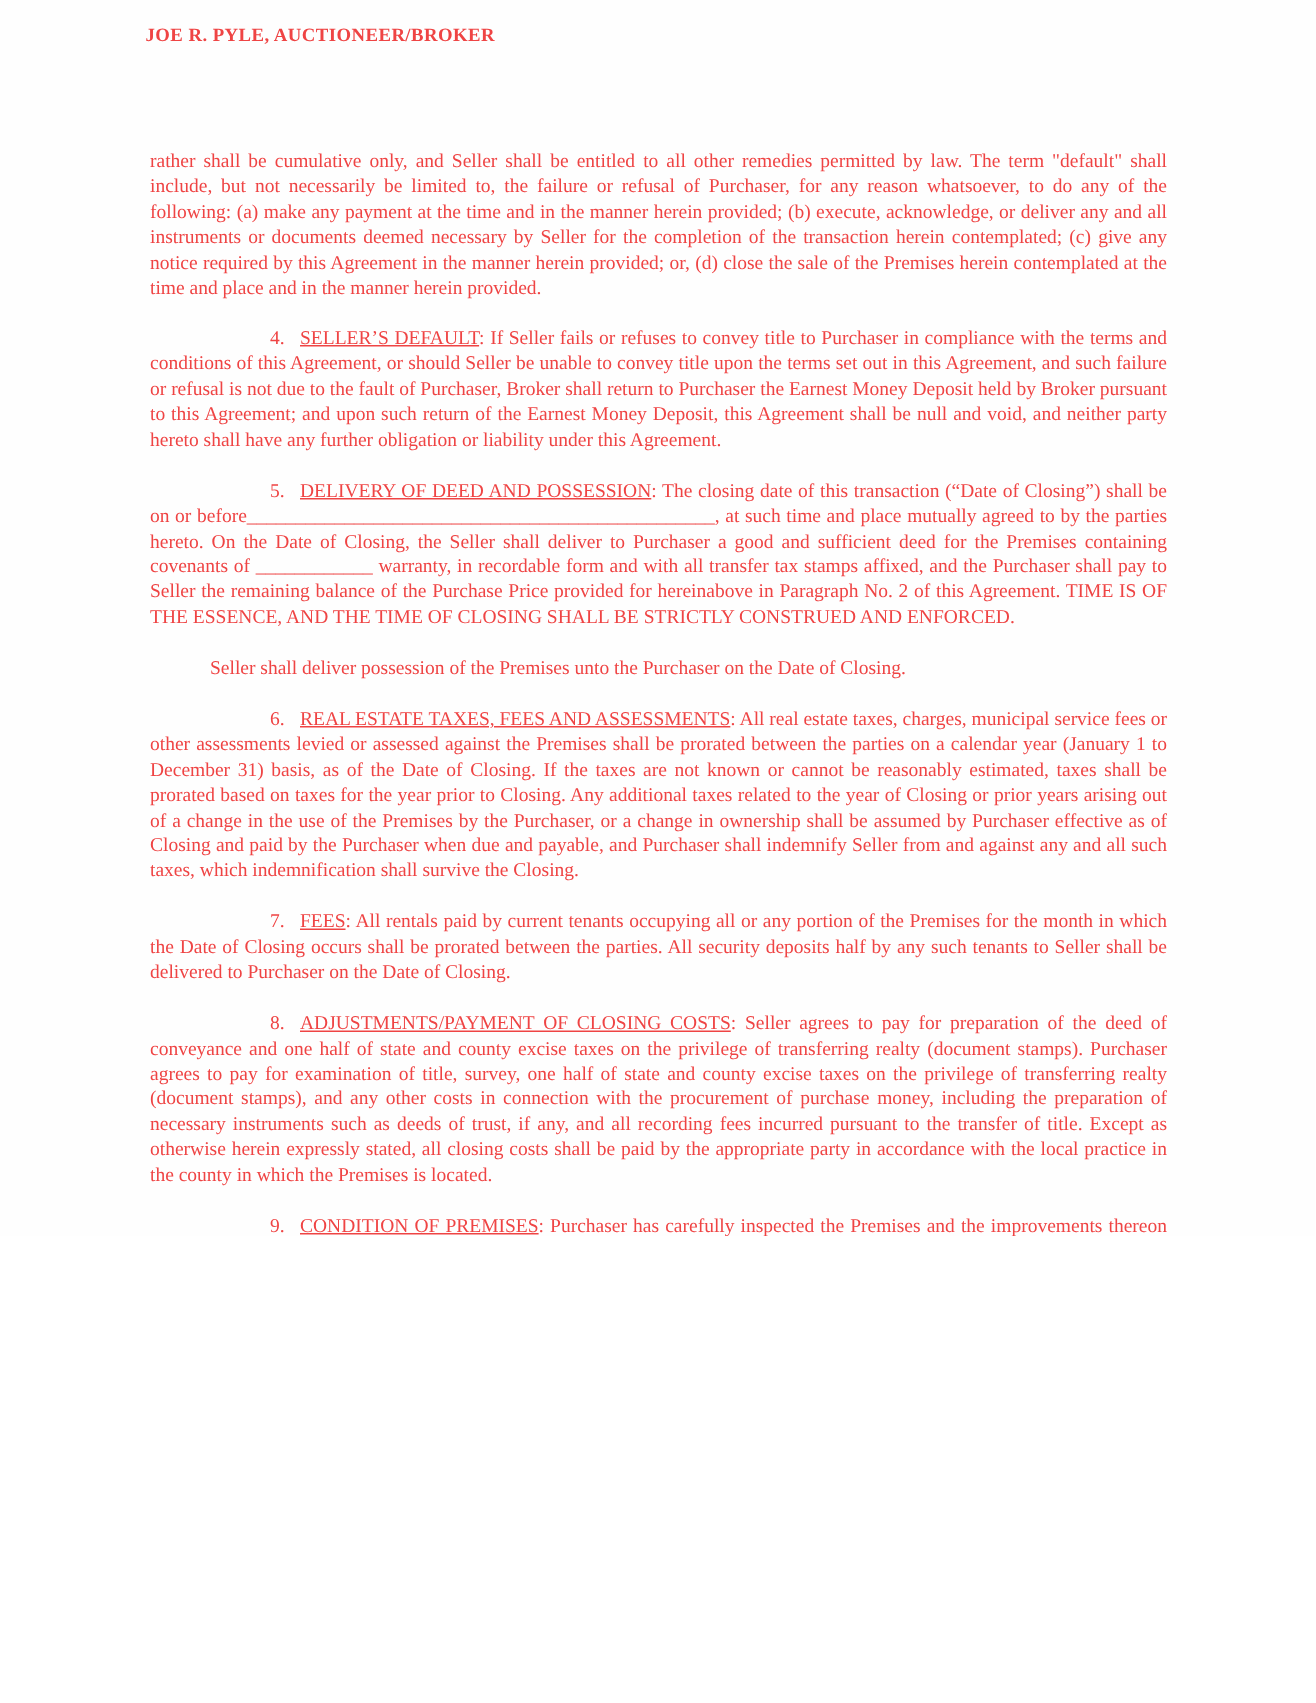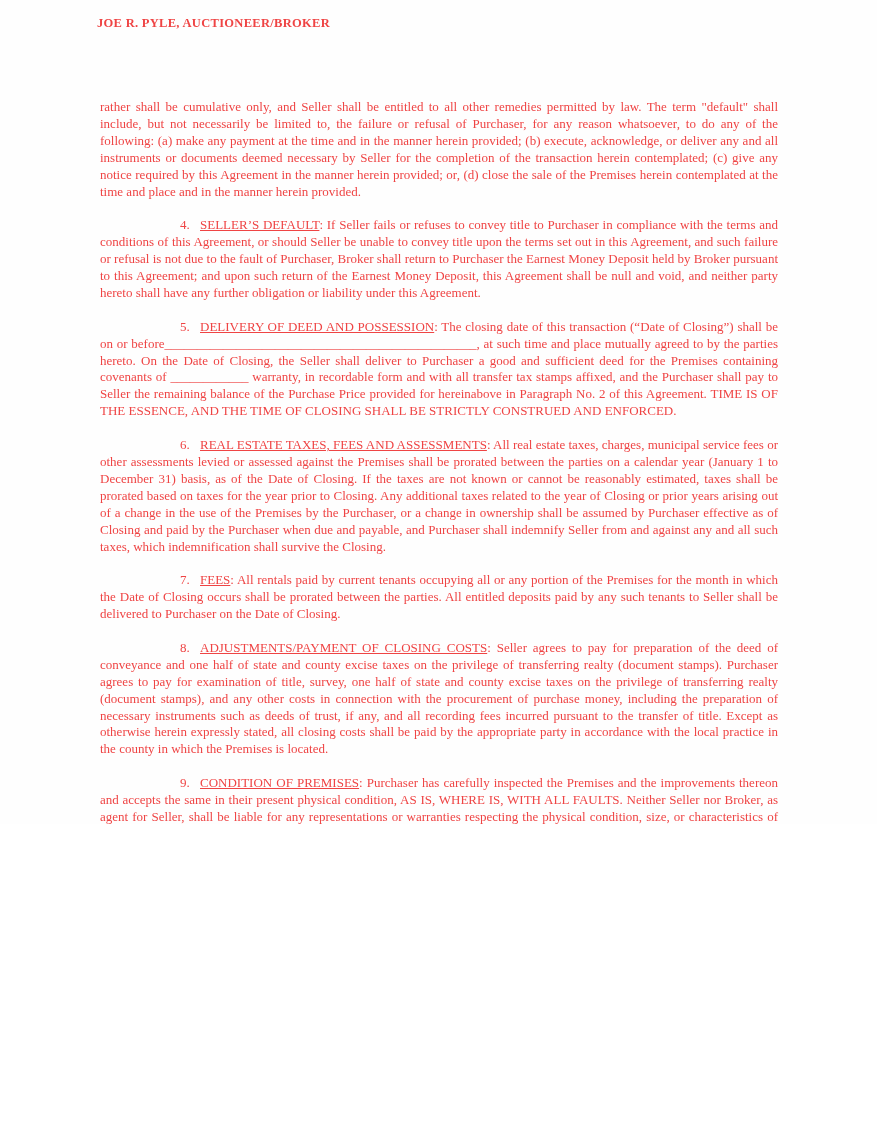--- a/index.html
+++ b/index.html
@@ -77,24 +77,25 @@
   <div class="doc-header">JOE R. PYLE, AUCTIONEER/BROKER</div>
 
   <div class="doc-body">
 
     <p class="para no-indent">rather shall be cumulative only, and Seller shall be entitled to all other remedies permitted by law. The term "default" shall include, but not necessarily be limited to, the failure or refusal of Purchaser, for any reason whatsoever, to do any of the following: (a) make any payment at the time and in the manner herein provided; (b) execute, acknowledge, or deliver any and all instruments or documents deemed necessary by Seller for the completion of the transaction herein contemplated; (c) give any notice required by this Agreement in the manner herein provided; or, (d) close the sale of the Premises herein contemplated at the time and place and in the manner herein provided.</p>
 
     <p class="para"><span class="pnum">4.</span><span class="phead">SELLER’S DEFAULT</span><span>: If Seller fails or refuses to convey title to Purchaser in compliance with the terms and conditions of this Agreement, or should Seller be unable to convey title upon the terms set out in this Agreement, and such failure or refusal is not due to the fault of Purchaser, Broker shall return to Purchaser the Earnest Money Deposit held by Broker pursuant to this Agreement; and upon such return of the Earnest Money Deposit, this Agreement shall be null and void, and neither party hereto shall have any further obligation or liability under this Agreement.</span></p>
 
     <p class="para"><span class="pnum">5.</span><span class="phead">DELIVERY OF DEED AND POSSESSION</span><span>: The closing date of this transaction (“Date of Closing”) shall be on or before________________________________________________, at such time and place mutually agreed to by the parties hereto. On the Date of Closing, the Seller shall deliver to Purchaser a good and sufficient deed for the Premises containing covenants of ____________ warranty, in recordable form and with all transfer tax stamps affixed, and the Purchaser shall pay to Seller the remaining balance of the Purchase Price provided for hereinabove in Paragraph No. 2 of this Agreement. TIME IS OF THE ESSENCE, AND THE TIME OF CLOSING SHALL BE STRICTLY CONSTRUED AND ENFORCED.</span></p>
 
+    <p class="para">Seller shall deliver possession of the Premises unto the Purchaser on the Date of Closing.</p>
 
     <p class="para"><span class="pnum">6.</span><span class="phead">REAL ESTATE TAXES, FEES AND ASSESSMENTS</span><span>: All real estate taxes, charges, municipal service fees or other assessments levied or assessed against the Premises shall be prorated between the parties on a calendar year (January 1 to December 31) basis, as of the Date of Closing. If the taxes are not known or cannot be reasonably estimated, taxes shall be prorated based on taxes for the year prior to Closing. Any additional taxes related to the year of Closing or prior years arising out of a change in the use of the Premises by the Purchaser, or a change in ownership shall be assumed by Purchaser effective as of Closing and paid by the Purchaser when due and payable, and Purchaser shall indemnify Seller from and against any and all such taxes, which indemnification shall survive the Closing.</span></p>
 
-    <p class="para"><span class="pnum">7.</span><span class="phead">FEES</span><span>: All rentals paid by current tenants occupying all or any portion of the Premises for the month in which the Date of Closing occurs shall be prorated between the parties. All entitled deposits paid by any such tenants to Seller shall be delivered to Purchaser on the Date of Closing.</span></p>
+    <p class="para"><span class="pnum">7.</span><span class="phead">FEES</span><span>: All rentals paid by current tenants occupying all or any portion of the Premises for the month in which the Date of Closing occurs shall be prorated between the parties. All security deposits half by any such tenants to Seller shall be delivered to Purchaser on the Date of Closing.</span></p>
 
     <p class="para"><span class="pnum">8.</span><span class="phead">ADJUSTMENTS/PAYMENT OF CLOSING COSTS</span><span>: Seller agrees to pay for preparation of the deed of conveyance and one half of state and county excise taxes on the privilege of transferring realty (document stamps). Purchaser agrees to pay for examination of title, survey, one half of state and county excise taxes on the privilege of transferring realty (document stamps), and any other costs in connection with the procurement of purchase money, including the preparation of necessary instruments such as deeds of trust, if any, and all recording fees incurred pursuant to the transfer of title. Except as otherwise herein expressly stated, all closing costs shall be paid by the appropriate party in accordance with the local practice in the county in which the Premises is located.</span></p>
 
     <p class="para"><span class="pnum">9.</span><span class="phead">CONDITION OF PREMISES</span><span>: Purchaser has carefully inspected the Premises and the improvements thereon and accepts the same in their present physical condition, AS IS, WHERE IS, WITH ALL FAULTS. Neither Seller nor Broker, as agent for Seller, shall be liable for any representations or warranties respecting the physical condition, size, or characteristics of the Premises, and unless provided</span></p>
 
   </div>
 
   <div class="doc-footer">
     <span class="footer-item-seller"><span>Seller Initials</span><span>_______</span></span>
     <span class="footer-item-purchaser"><span>Purchaser Initials</span><span>_______</span></span>

